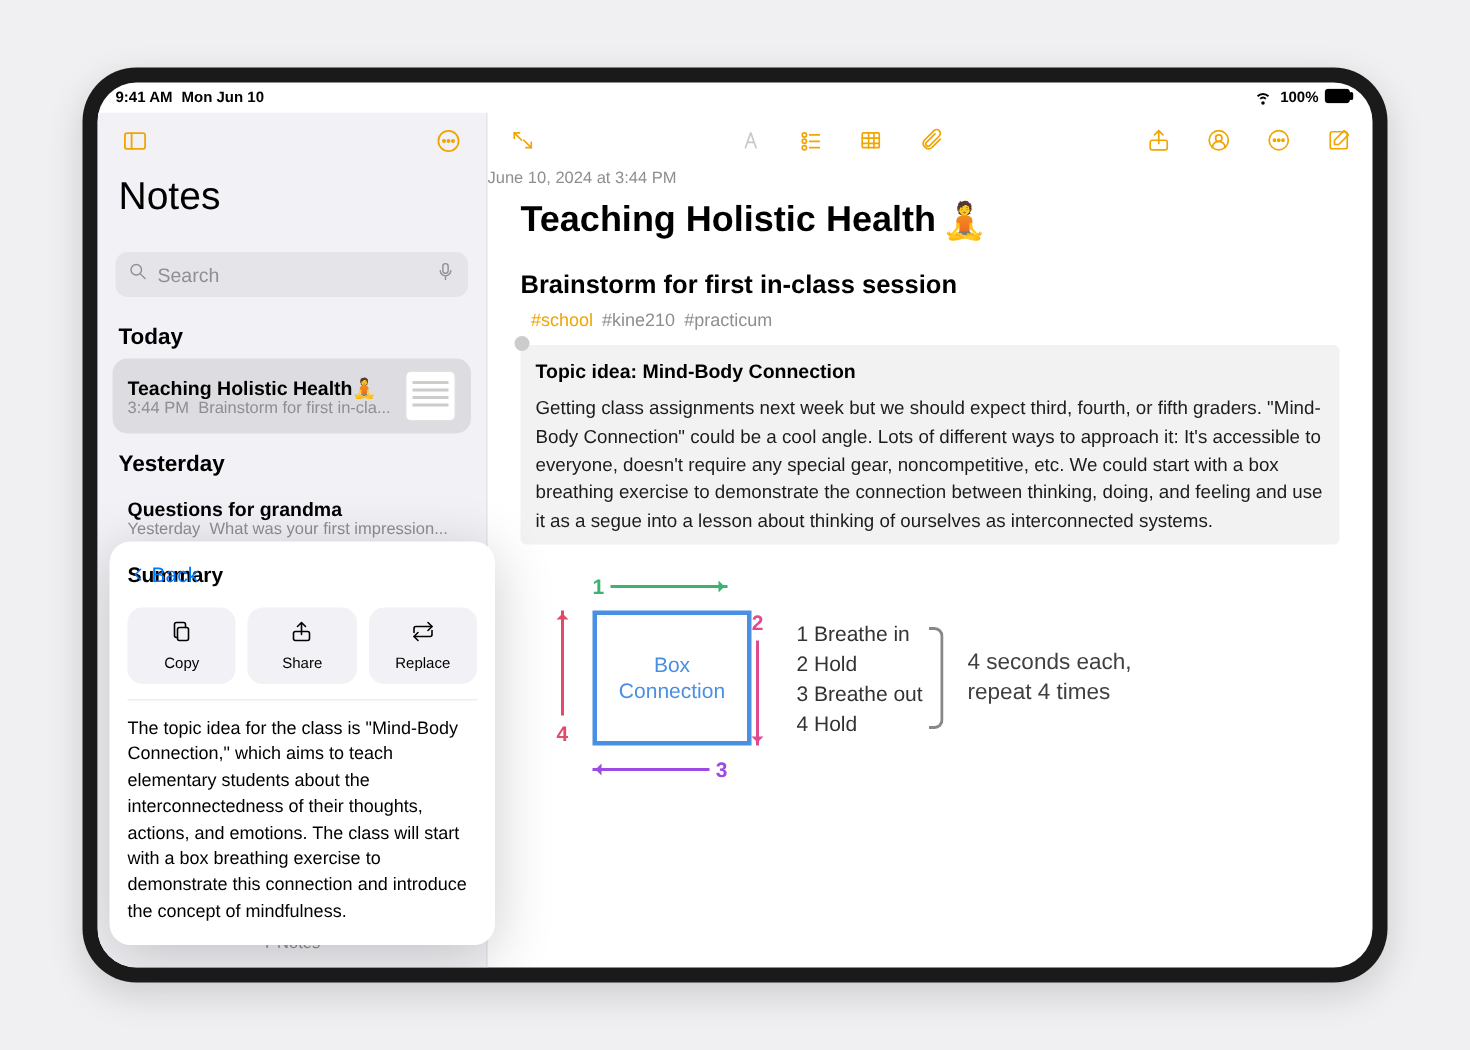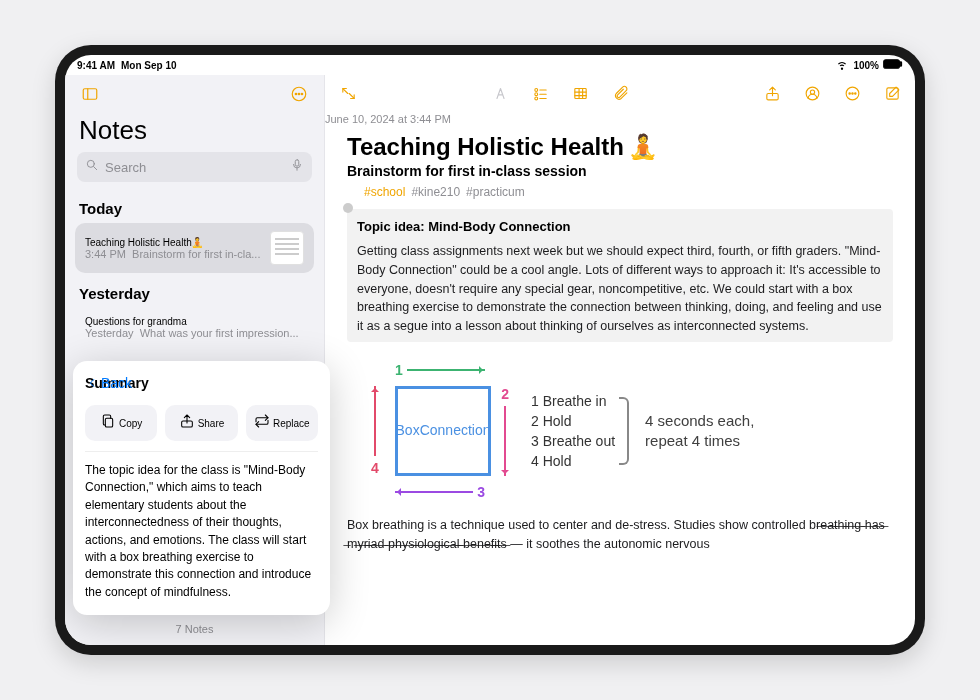--- a/index.html
+++ b/index.html
@@ -7,59 +7,59 @@
 .device{width:870px;height:610px;background:#1a1a1a;border-radius:36px;padding:10px;box-shadow:0 8px 24px rgba(0,0,0,.15)}
 .screen{width:100%;height:100%;background:#fff;border-radius:26px;overflow:hidden;display:flex;flex-direction:column;position:relative}
 .status-bar{height:20px;display:flex;align-items:center;justify-content:space-between;padding:0 12px;font-size:10px;font-weight:600;color:#000}
 .status-left{display:flex;gap:6px}
 .status-right{display:flex;align-items:center;gap:4px}
 .app{flex:1;display:flex;overflow:hidden}
 .sidebar{width:260px;background:#f2f2f6;display:flex;flex-direction:column;border-right:1px solid #e5e5ea;position:relative}
 .sb-top{display:flex;align-items:center;justify-content:space-between;padding:6px 12px}
 .icon-btn{width:26px;height:26px;display:flex;align-items:center;justify-content:center;color:#f0a500;cursor:pointer}
 .sb-title{font-size:26px;font-weight:400;padding:2px 14px 6px}
-.search{margin:0 12px 8px;height:30px;background:#e4e4e9;border-radius:8px;display:flex;align-items:center;padding:0 8px;gap:6px;color:#8e8e93}
+.search{margin:16px 12px 8px;height:30px;background:#e4e4e9;border-radius:8px;display:flex;align-items:center;padding:0 8px;gap:6px;color:#8e8e93}
 .search input{flex:1;background:transparent;border:none;outline:none;font-size:13px;color:#000}
 .search input::placeholder{color:#8e8e93}
 .sec-header{font-size:15px;font-weight:700;padding:10px 14px 4px;color:#000}
 .note-item{margin:2px 10px;padding:8px 10px;border-radius:10px;display:flex;gap:8px;align-items:center;cursor:pointer}
 .note-item.selected{background:#dcdce1}
 .note-text{flex:1;overflow:hidden}
-.note-title{font-size:10px;font-weight:400;white-space:nowrap;overflow:hidden;text-overflow:ellipsis}
+.note-title{font-size:13px;font-weight:700;white-space:nowrap;overflow:hidden;text-overflow:ellipsis}
 .note-sub{font-size:11px;color:#8e8e93;white-space:nowrap;overflow:hidden;text-overflow:ellipsis}
 .note-thumb{width:34px;height:34px;background:#fff;border:1px solid #e0e0e0;border-radius:4px;flex-shrink:0;position:relative}
 .note-thumb::before{content:"";position:absolute;left:4px;right:4px;top:6px;height:2px;background:#ccc;box-shadow:0 5px 0 #ccc,0 10px 0 #ccc,0 15px 0 #ccc}
 .notes-count{text-align:center;font-size:11px;color:#8e8e93;padding:10px 0;margin-top:auto}
 .summary-popup{position:absolute;left:8px;right:-6px;top:286px;background:#fff;border-radius:14px;box-shadow:0 8px 40px rgba(0,0,0,.2);padding:10px 12px 14px;z-index:10}
 .summary-head{display:flex;align-items:center;justify-content:flex-start;position:relative;padding:4px 0 10px}
 .summary-back{position:absolute;left:0;display:flex;align-items:center;gap:2px;color:#007aff;font-size:14px;cursor:pointer}
 .summary-title{font-size:14px;font-weight:600}
 .summary-actions{display:flex;gap:8px;padding:4px 0 10px;border-bottom:1px solid #eee}
-.sa-btn{flex:1;background:#f2f2f6;border-radius:10px;display:flex;flex-direction:row;align-items:center;justify-content:center;padding:8px 4px;gap:3px;cursor:pointer}
+.sa-btn{flex:1;background:#f2f2f6;border-radius:10px;display:flex;flex-direction:column;align-items:center;justify-content:center;padding:8px 4px;gap:3px;cursor:pointer}
 .sa-btn .lbl{font-size:10px;color:#000}
 .summary-body{font-size:12px;line-height:1.45;color:#000;padding-top:10px}
 .hidden-under{padding:8px 18px;font-size:11px;color:#8e8e93}
 .main{flex:1;display:flex;flex-direction:column;overflow:hidden}
 .toolbar{height:36px;display:flex;align-items:center;padding:0 10px;gap:10px;color:#f0a500}
 .toolbar .spacer{flex:1}
 .toolbar .grp{display:flex;gap:14px;align-items:center}
 .note-date{text-align:left;font-size:11px;color:#8e8e93;padding:2px 0 8px}
 .note-content{flex:1;overflow:auto;padding:0 22px 12px}
 .nc-title{font-size:24px;font-weight:700;display:flex;align-items:flex-start;gap:4px}
-.nc-sub{font-size:14px;font-weight:600;margin-top:2px}
-.tags{display:flex;gap:6px;font-size:12px;margin:6px 17px 10px}
+.nc-sub{font-size:17px;font-weight:600;margin-top:18px}
+.tags{display:flex;gap:6px;font-size:12px;margin:6px 7px 10px}
 .tag-y{color:#f0a500}
 .tag-g{color:#8e8e93}
 .topic-block{background:#f2f2f2;border-radius:4px;padding:10px 10px 6px;margin-bottom:6px;position:relative}
 .topic-block::before{content:"";position:absolute;left:-4px;top:-6px;width:10px;height:10px;border-radius:50%;background:#ccc}
 .topic-head{font-size:13px;font-weight:700;margin-bottom:8px}
 .topic-text{font-size:12.5px;line-height:1.5;color:#1c1c1e}
 .sketch{display:flex;align-items:center;gap:16px;margin:14px 0 10px 18px}
 .box-wrap{position:relative;width:150px;height:150px}
-.sq{position:absolute;left:30px;top:30px;width:96px;height:90px;border:3px solid #4a90e2;display:flex;align-items:center;justify-content:center;flex-direction:row;font-family:"Bradley Hand",cursive;color:#4a90e2;font-size:14px;text-align:right;line-height:1.2}
+.sq{position:absolute;left:30px;top:30px;width:106px;height:90px;border:3px solid #4a90e2;display:flex;align-items:center;justify-content:center;flex-direction:column;font-family:"Bradley Hand",cursive;color:#4a90e2;font-size:14px;text-align:right;line-height:1.2}
 .arr{position:absolute;font-family:"Bradley Hand",cursive;font-size:14px}
 .arr.top{left:30px;top:6px;width:90px;display:flex;align-items:center;gap:4px;color:#3cb371}
 .arr.top .line{flex:1;height:2px;background:#3cb371;position:relative}
 .arr.top .line::after{content:"";position:absolute;right:-2px;top:-3px;border:4px solid transparent;border-left-color:#3cb371}
 .arr.right{right:6px;top:30px;height:90px;display:flex;flex-direction:column;align-items:center;gap:4px;color:#e24a90}
 .arr.right .line{flex:1;width:2px;background:#e24a90;position:relative}
 .arr.right .line::after{content:"";position:absolute;bottom:-2px;left:-3px;border:4px solid transparent;border-top-color:#e24a90}
 .arr.bottom{left:30px;bottom:6px;width:90px;display:flex;flex-direction:row-reverse;align-items:center;gap:4px;color:#9b4ae2}
 .arr.bottom .line{flex:1;height:2px;background:#9b4ae2;position:relative}
 .arr.bottom .line::before{content:"";position:absolute;left:-2px;top:-3px;border:4px solid transparent;border-right-color:#9b4ae2}
@@ -77,21 +77,21 @@
 </style>
 </head>
 <body>
 
 <div class="device">
 <div class="screen">
 
 <div class="status-bar">
   <div class="status-left">
     <span>9:41 AM</span>
-    <span>Mon Sep 10</span>
+    <span>Mon Jun 10</span>
   </div>
   <div class="status-right">
     <span><svg viewBox="0 0 24 24" style="width:14px;height:14px;fill:#000;stroke:none">
               <path d="M12 18a2 2 0 100 4 2 2 0 000-4zm-4-3.5a6 6 0 018 0l-1.5 1.5a4 4 0 00-5 0zm-3-3a10 10 0 0114 0l-1.5 1.5a8 8 0 00-11 0z"></path>
             </svg></span>
     <span>100%</span>
     <span><svg viewBox="0 0 28 14" style="width:20px;height:10px;stroke:#000">
               <rect x="1" y="1" width="22" height="12" rx="3" fill="#000"></rect>
               <rect x="24" y="4" width="2" height="6" rx="1" fill="#000"></rect>
             </svg></span>
@@ -312,19 +312,18 @@
         <div>3  Breathe out</div>
         <div>4  Hold</div>
         <div class="brace"></div>
       </div>
       <div class="note-aside">
         <div>4 seconds each,</div>
         <div>repeat 4 times</div>
       </div>
     </div>
 
-    <div class="body-text">Box breathing is a technique used to center and de-stress. Studies show controlled br̶e̶a̶t̶h̶i̶n̶g̶ ̶h̶a̶s̶ ̶m̶y̶r̶i̶a̶d̶ ̶p̶h̶y̶s̶i̶o̶l̶o̶g̶i̶c̶a̶l̶ ̶b̶e̶n̶e̶f̶i̶t̶s̶ — it soothes the autonomic nervous</div>
   </div>
 </div>
 
 </div>
 </div>
 </div>
 
 </body></html>

